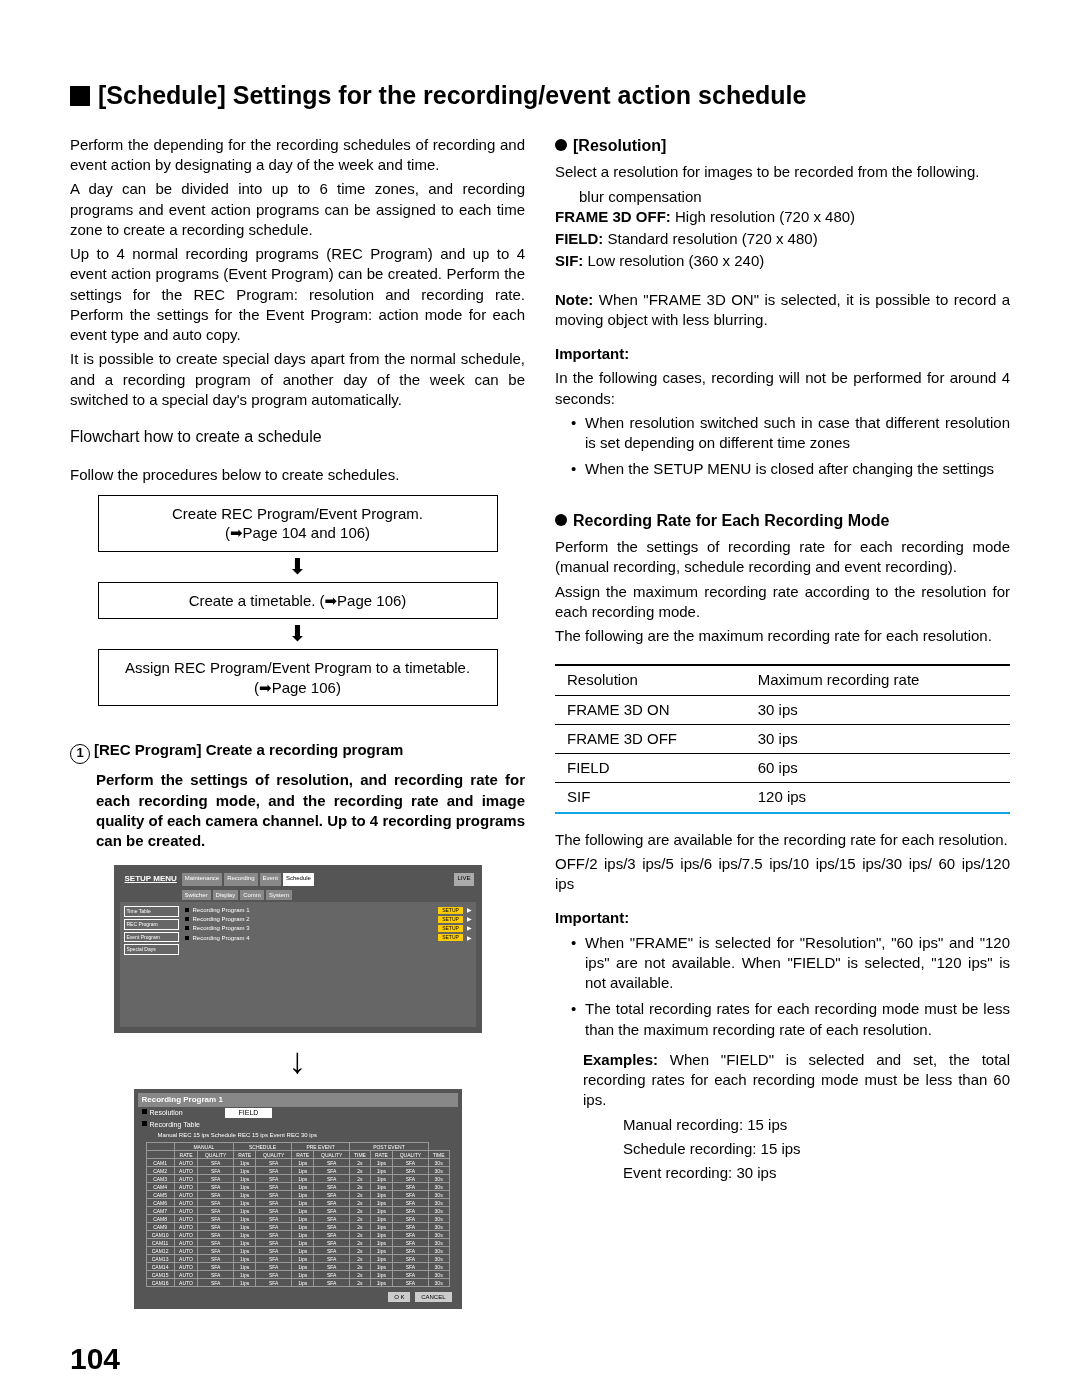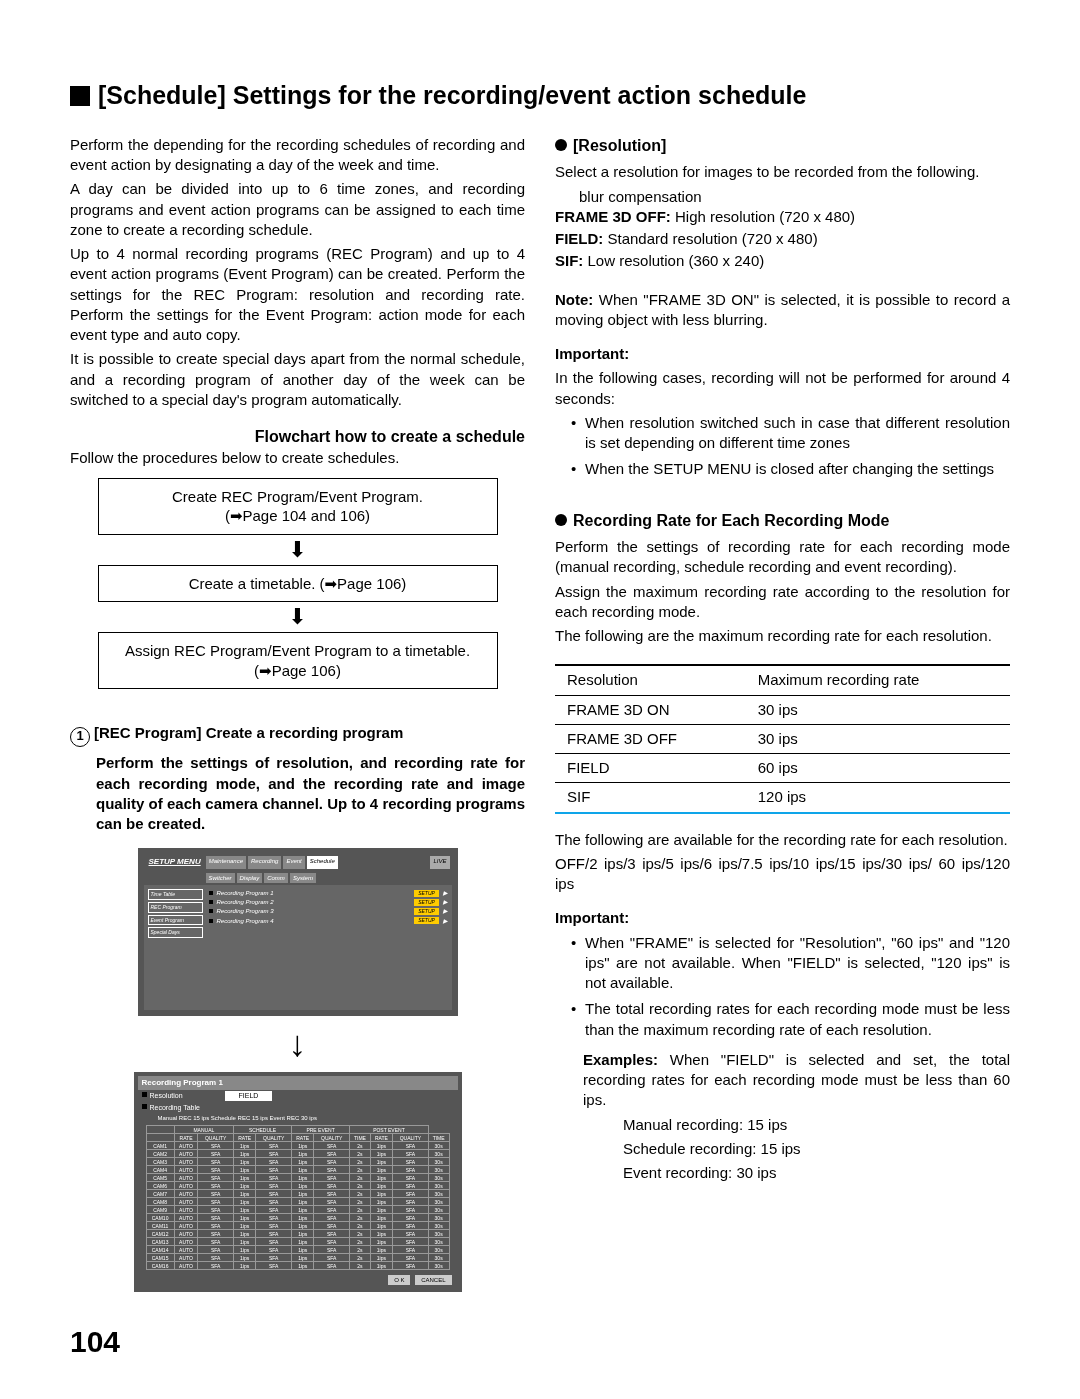--- a/index.html
+++ b/index.html
@@ -35,23 +35,22 @@
   .col {
     width: 455px;
   }
   p {
     margin: 0 0 4px 0;
     text-align: justify;
   }
   .para-block { margin-bottom: 14px; }
   h2.sub {
     font-size: 16px;
-    font-weight: bold;
-    margin: 16px 0 0 0;
-    text-align: right;
+    font-weight: normal;
+    margin: 16px 0 17px 0;
   }
   h2.sub-right {
     font-size: 16px;
     font-weight: bold;
     margin: 0 0 6px 0;
   }
   h2.sub-right2 {
     font-size: 16px;
     font-weight: bold;
     margin: 30px 0 6px 0;
@@ -98,22 +97,21 @@
     font-size: 15px;
     margin-top: 34px;
     margin-bottom: 6px;
   }
   .indent {
     margin-left: 26px;
     font-weight: bold;
   }
   .diagram {
     margin: 14px auto 0 auto;
-    width: 320px;
-    font-style: italic;
+    width: 368px;
   }
   .setup-menu {
     border: 6px solid #555;
     background: #555;
     font-size: 7px;
     color: #fff;
   }
   .setup-menu .menu-bar {
     display: flex;
     gap: 2px;

